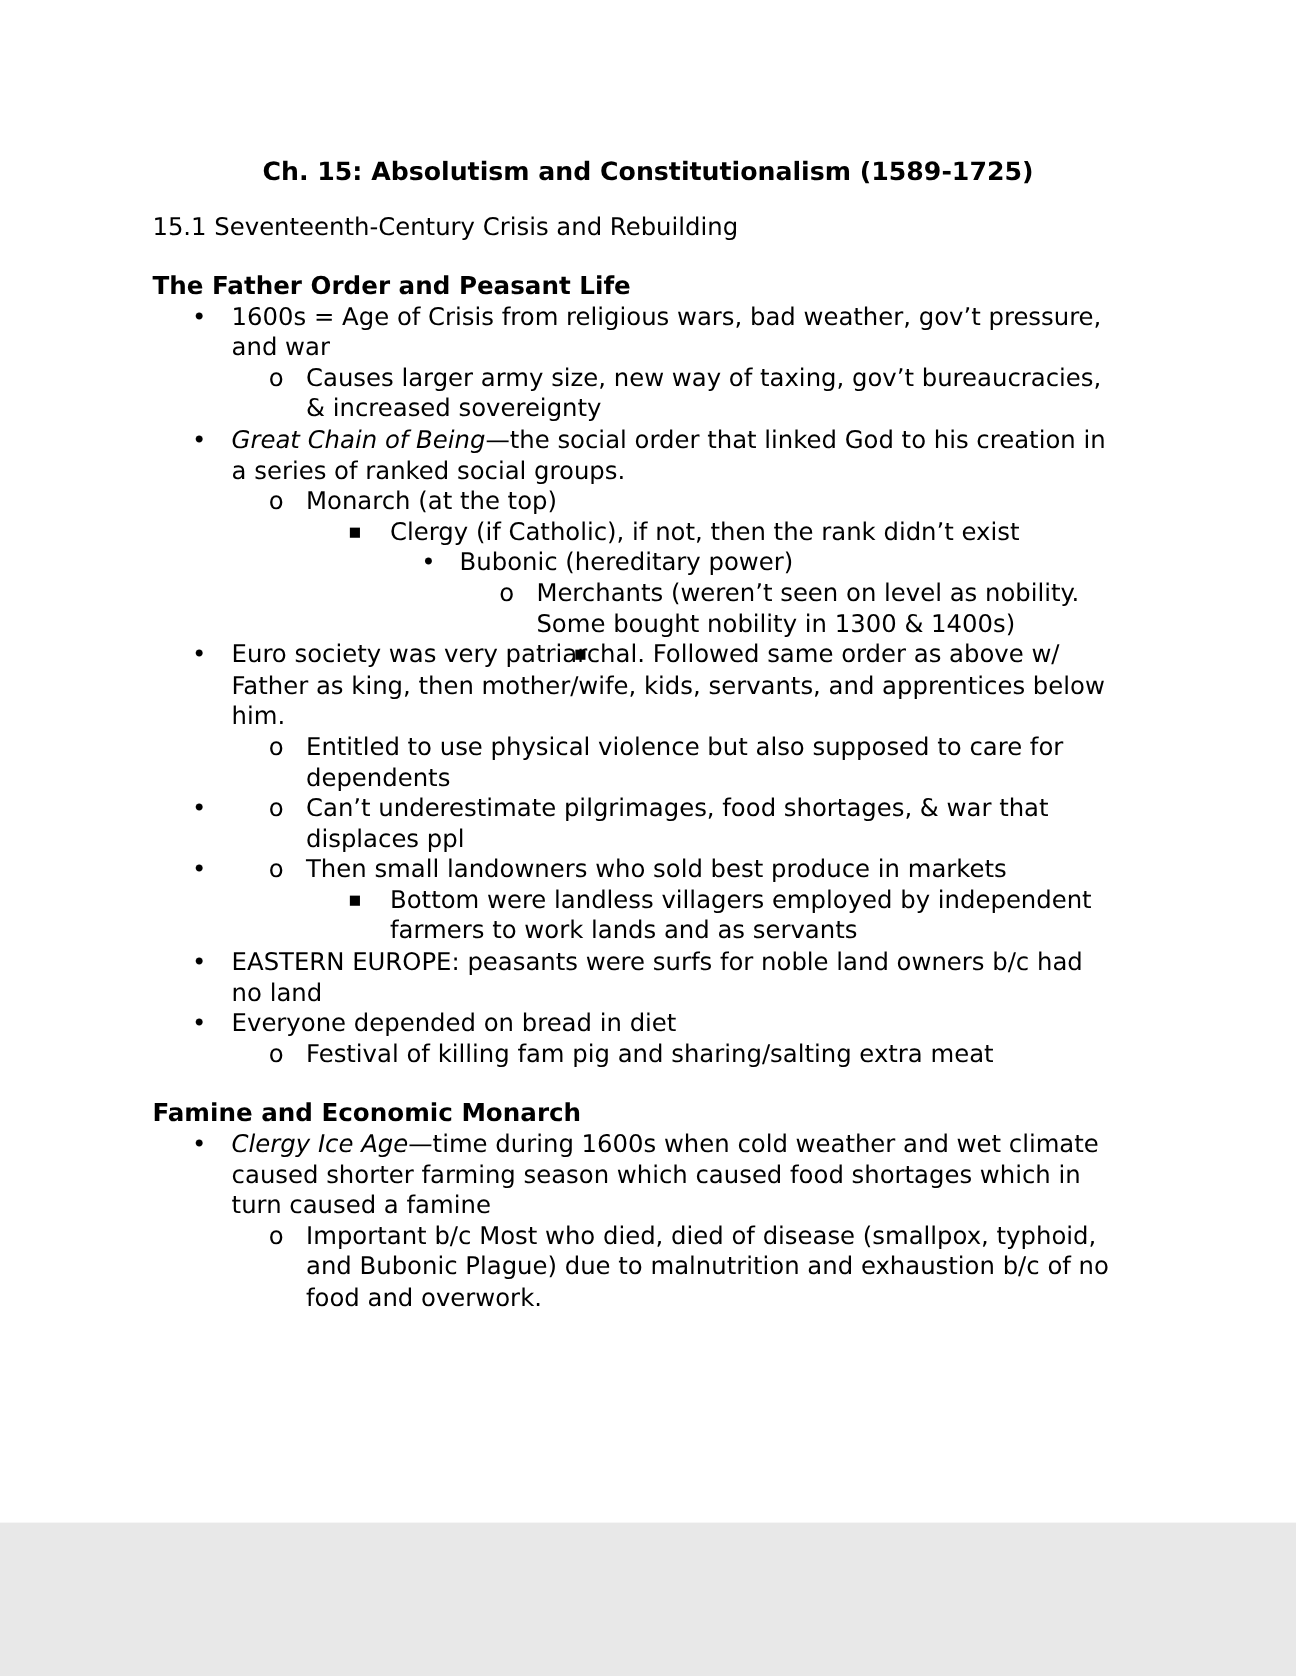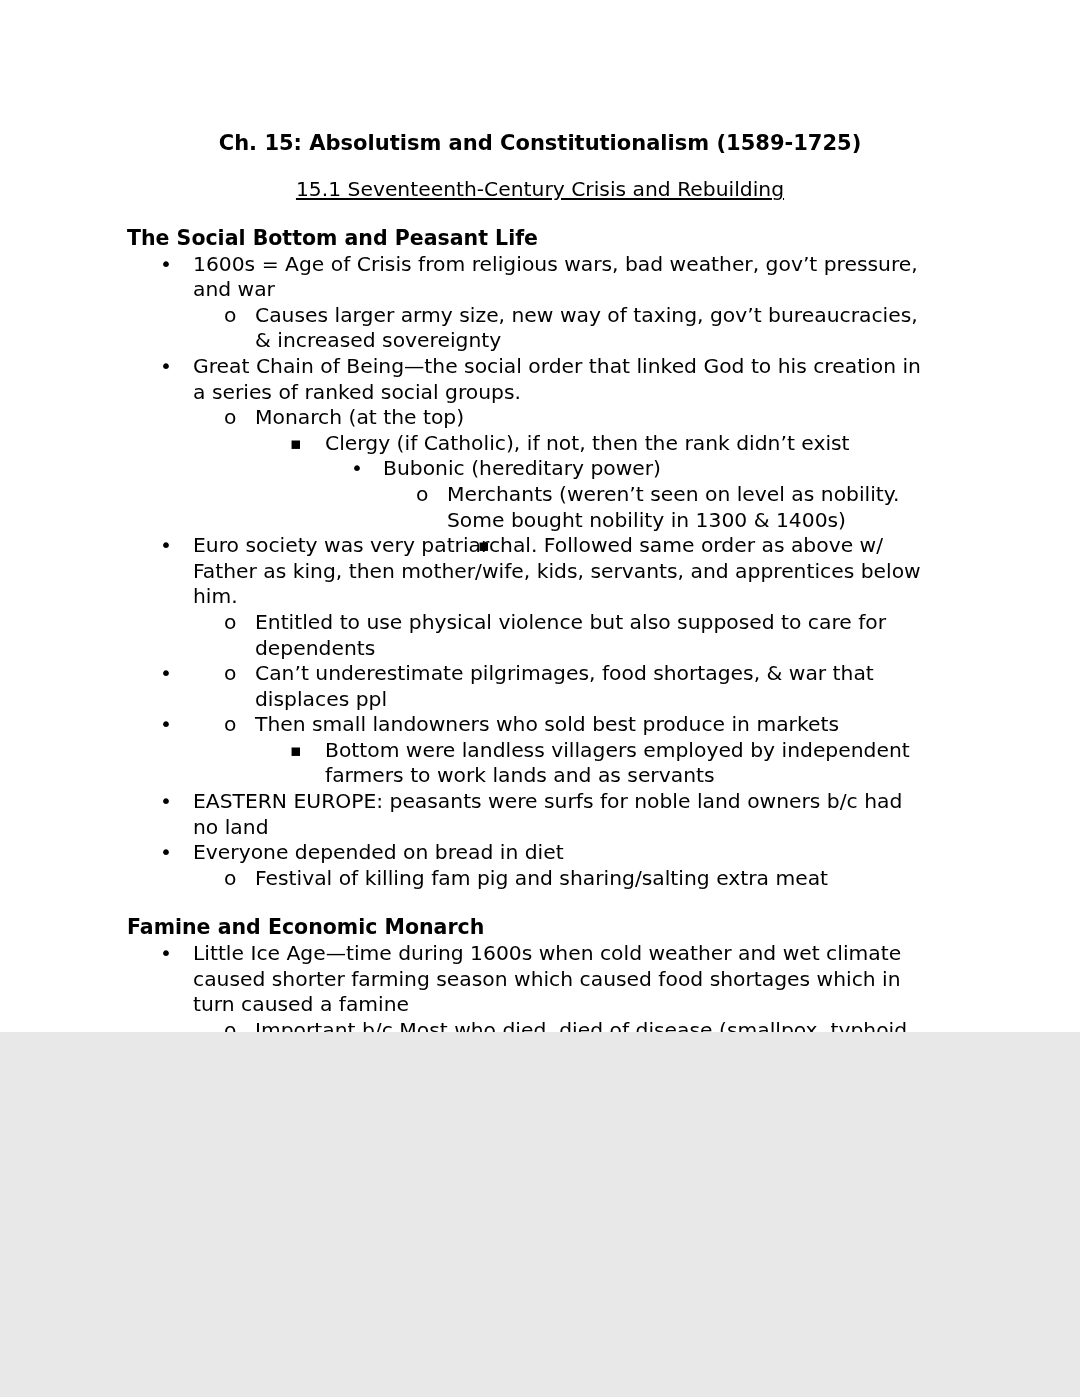--- a/index.html
+++ b/index.html
@@ -1,19 +1,19 @@
 <!DOCTYPE html>
 <html><head>
 <meta charset="utf-8">
 <style>
   html, body { margin: 0; padding: 0; background: #e8e8e8; }
   .page {
     position: relative;
     width: 1080px;
-    height: 1032px;
+    height: 1269px;
     margin: 0 auto;
     background: #ffffff;
     font-family: "DejaVu Sans", sans-serif;
     color: #000000;
     overflow: hidden;
   }
   .content {
     position: absolute;
     left: 127px;
     top: 0;
@@ -22,56 +22,55 @@
   .doc-title {
     margin: 130px 0 0 0;
     text-align: center;
     font-weight: bold;
     font-size: 21px;
     line-height: 26px;
     white-space: pre-wrap;
   }
   .doc-subtitle {
     margin: 20px 0 0 0;
-    text-align: center;
+    text-align: left;
     font-size: 20.3px;
     line-height: 26px;
     white-space: pre-wrap;
-    text-decoration: underline;
   }
   .section-heading {
     margin: 24px 0 0 0;
     font-weight: bold;
     font-size: 20.5px;
     line-height: 25.6px;
   }
   .item {
     position: relative;
     font-size: 20.3px;
     line-height: 25.6px;
     white-space: pre-wrap;
   }
   .item .marker { position: absolute; top: 0; }
   .lvl1 { padding-left: 66px;  } .lvl1 .marker { left: 33px;  }
   .lvl2 { padding-left: 128px; } .lvl2 .marker { left: 97px;  }
   .lvl3 { padding-left: 198px; } .lvl3 .marker { left: 163px; font-size: 17px; }
   .lvl4 { padding-left: 256px; } .lvl4 .marker { left: 224px; }
   .lvl5 { padding-left: 320px; } .lvl5 .marker { left: 289px; }
   .lvl6 { padding-left: 382px; } .lvl6 .marker { left: 351px; font-size: 17px; }
-  .it { }
+  .it { font-style: italic; }
 </style>
 </head>
 <body>
 
 <div class="page">
   <div class="content">
     <div class="doc-title">Ch. 15: Absolutism and Constitutionalism (1589-1725)</div>
     <div class="doc-subtitle">15.1 Seventeenth-Century Crisis and Rebuilding</div>
     <div id="sections">
-        <div class="section-heading">The Social Bottom and Peasant Life</div>
+        <div class="section-heading">The Father Order and Peasant Life</div>
         <div class="item lvl1"><span class="marker">•</span><span><span>1600s = Age of Crisis from religious wars, bad weather, gov’t pressure,
 and war</span></span></div>
         <div class="item lvl2"><span class="marker">o</span><span><span>Causes larger army size, new way of taxing, gov’t bureaucracies,
 &amp; increased sovereignty</span></span></div>
         <div class="item lvl1"><span class="marker">•</span><span><span class="it">Great Chain of Being</span><span>—the social order that linked God to his creation in
 a series of ranked social groups.</span></span></div>
         <div class="item lvl2"><span class="marker">o</span><span><span>Monarch (at the top)</span></span></div>
         <div class="item lvl3"><span class="marker">▪</span><span><span>Clergy (if Catholic), if not, then the rank didn’t exist</span></span></div>
         <div class="item lvl4"><span class="marker">•</span><span><span>Bubonic (hereditary power)</span></span></div>
         <div class="item lvl5"><span class="marker">o</span><span><span>Merchants (weren’t seen on level as nobility.
@@ -87,21 +86,21 @@
 displaces ppl</span></span></div>
         <div class="item lvl1"><span class="marker">•</span></div>
         <div class="item lvl2"><span class="marker">o</span><span><span>Then small landowners who sold best produce in markets</span></span></div>
         <div class="item lvl3"><span class="marker">▪</span><span><span>Bottom were landless villagers employed by independent
 farmers to work lands and as servants</span></span></div>
         <div class="item lvl1"><span class="marker">•</span><span><span>EASTERN EUROPE: peasants were surfs for noble land owners b/c had
 no land</span></span></div>
         <div class="item lvl1"><span class="marker">•</span><span><span>Everyone depended on bread in diet</span></span></div>
         <div class="item lvl2"><span class="marker">o</span><span><span>Festival of killing fam pig and sharing/salting extra meat</span></span></div>
         <div class="section-heading">Famine and Economic Monarch</div>
-        <div class="item lvl1"><span class="marker">•</span><span><span class="it">Little Ice Age</span><span>—time during 1600s when cold weather and wet climate
+        <div class="item lvl1"><span class="marker">•</span><span><span class="it">Clergy Ice Age</span><span>—time during 1600s when cold weather and wet climate
 caused shorter farming season which caused food shortages which in
 turn caused a famine</span></span></div>
         <div class="item lvl2"><span class="marker">o</span><span><span>Important b/c Most who died, died of disease (smallpox, typhoid,
 and Bubonic Plague) due to malnutrition and exhaustion b/c of no
 food and overwork.</span></span></div>
       </div>
   </div>
 </div>
 
 </body></html>

